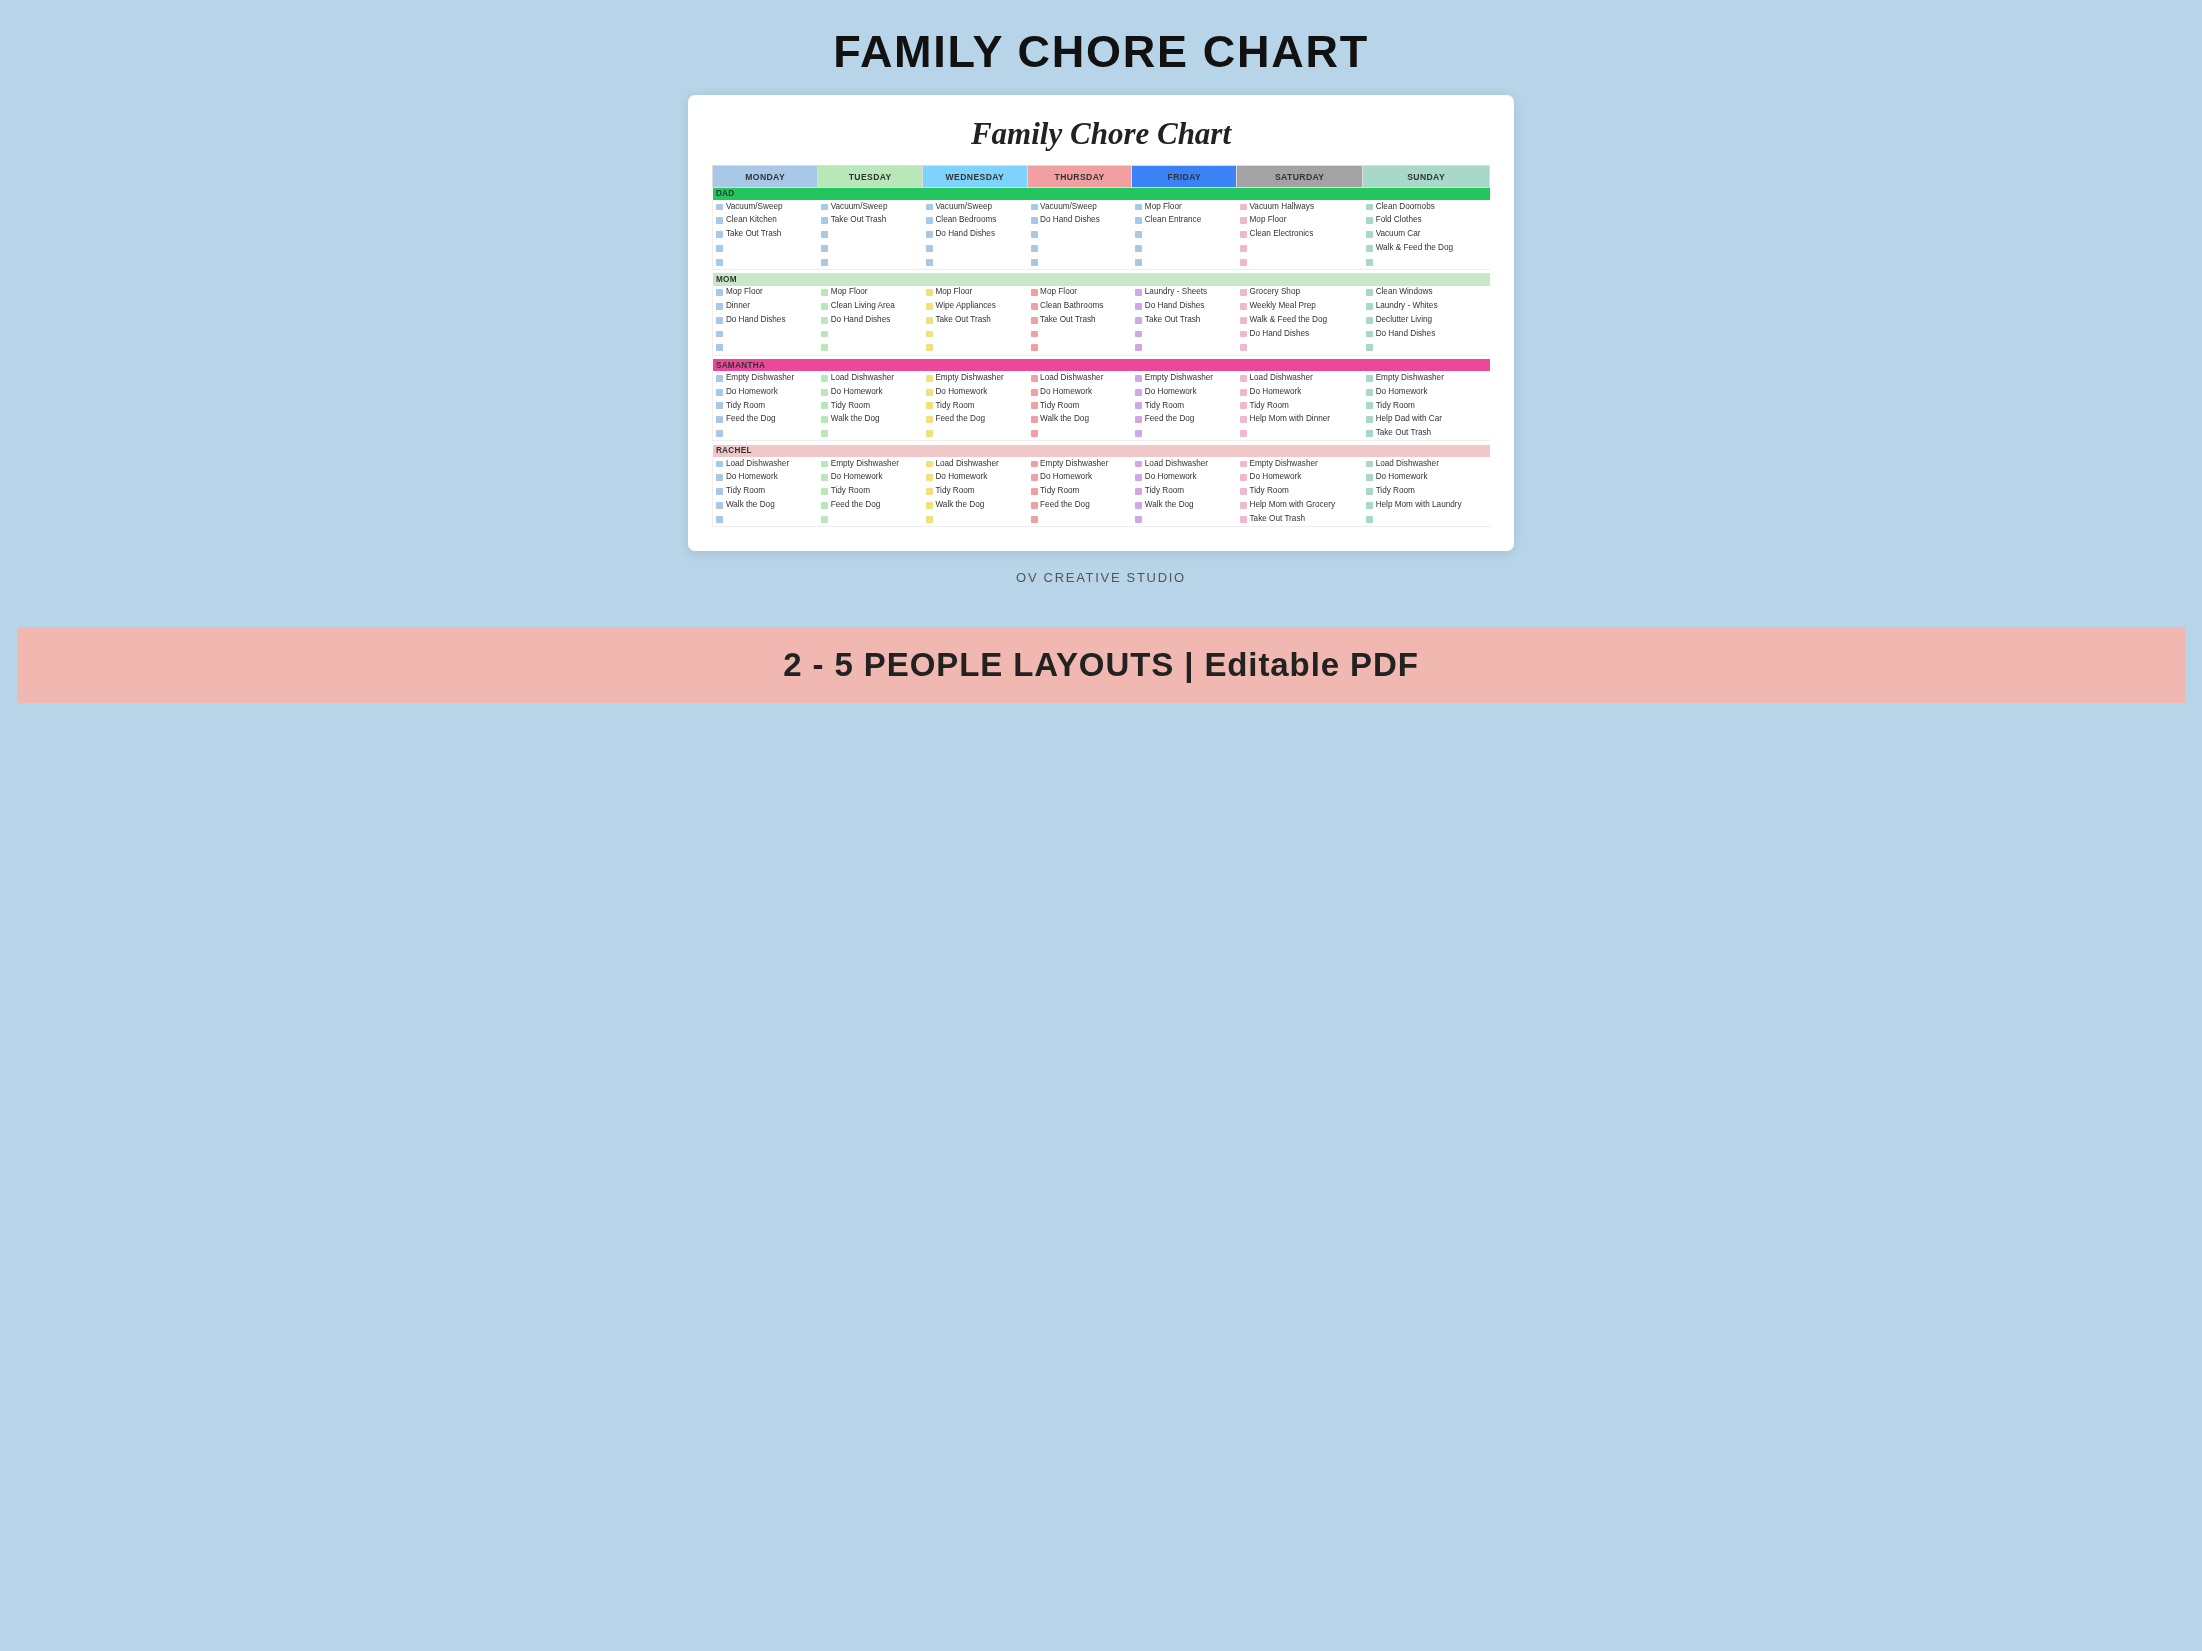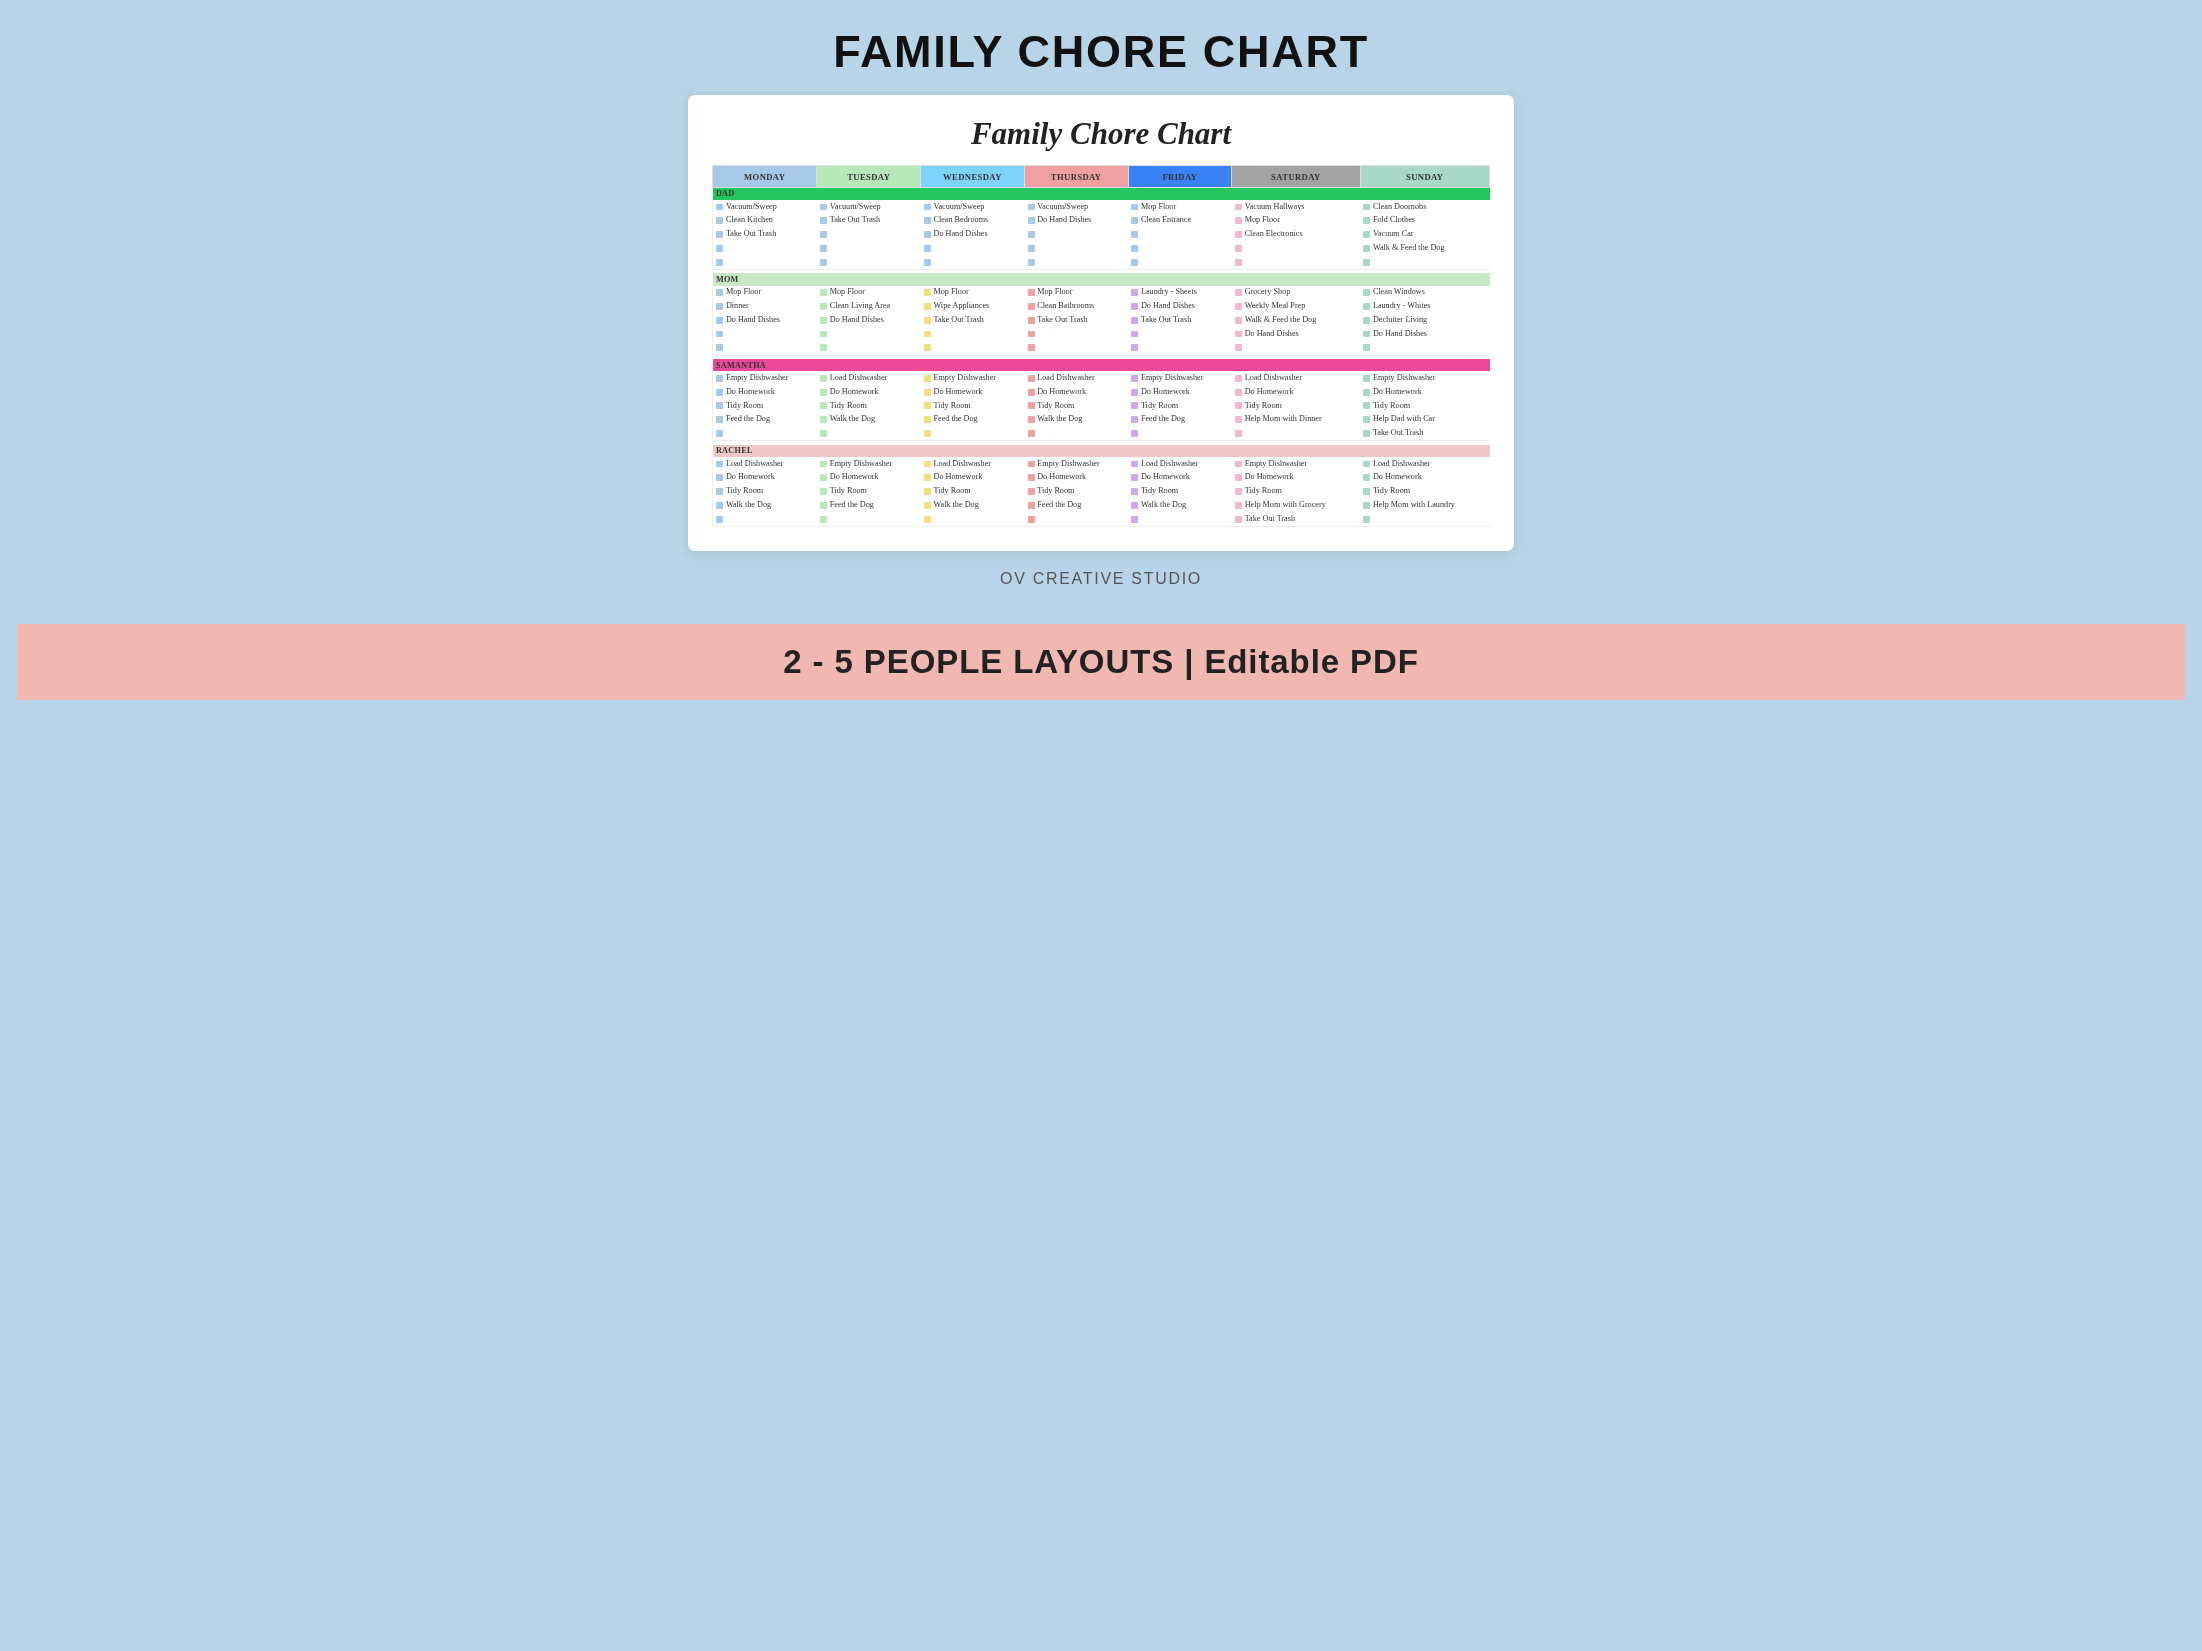--- a/index.html
+++ b/index.html
@@ -109,46 +109,45 @@
       border-left: 0.9px solid #eee;
     }
     .spacer-row td {
       height: 3.4px;
       border-top: 0.9px solid #eee;
     }
     .col-separator {
       border-right: 0.9px solid #e0e0e0;
     }
     .credit {
-      font-size: 16px;
+      font-size: 13px;
       letter-spacing: 1.7px;
       color: #555;
       margin-top: 3.4px;
-      margin-bottom: 10px;
+      margin-bottom: 16px;
       text-align: center;
     }
     .bottom-banner {
       background: #f0b8b0;
       width: 100%;
       text-align: center;
       padding: 19px 17px;
       border-radius: 0;
       margin-top: 26px;
     }
     .bottom-banner-text {
       font-size: 33px;
       font-weight: 900;
       color: #222;
       letter-spacing: 0.9px;
       font-family: Arial Black, Arial, sans-serif;
     }
     .chart-container {
       overflow-x: auto;
       width: 100%;
-      font-family: Liberation Serif, serif;
     }
   </style>
 </head>
 <body>
 
 <h1 class="main-title">FAMILY CHORE CHART</h1>
 
 <div class="card">
   <div class="chart-title">Family Chore Chart</div>
   <div class="chart-container">

